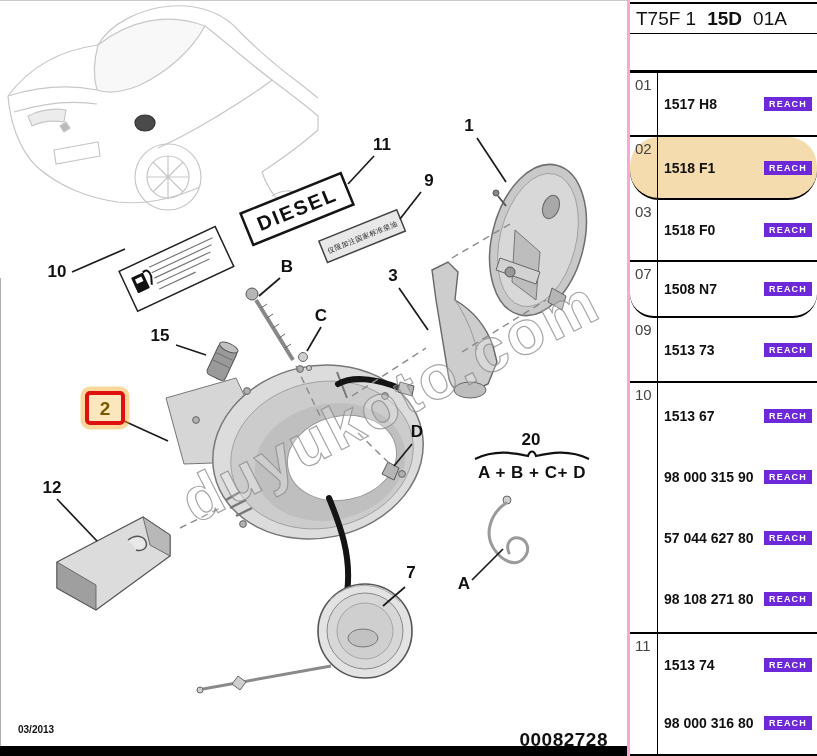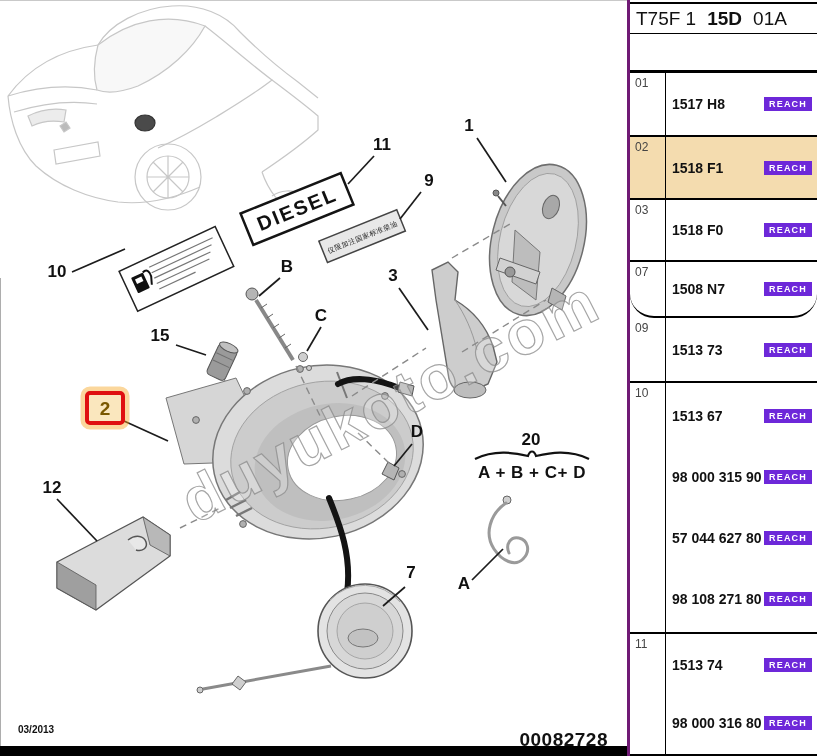--- a/index.html
+++ b/index.html
@@ -20,35 +20,35 @@
   svg .callout{font:bold 17px "Liberation Sans",sans-serif;fill:#111;}
   svg .formula{font:bold 17px "Liberation Sans",sans-serif;fill:#111;letter-spacing:.5px;}
   svg .wm{font:bold 62px "Liberation Sans",sans-serif;fill:rgba(255,255,255,.28);
           stroke:#909090;stroke-width:1.2px;letter-spacing:3px;opacity:.8;}
   svg .diesel-txt{font:bold 20px "Liberation Sans",sans-serif;fill:#101010;letter-spacing:2px;}
   svg .cjk-txt{font:7px "Liberation Sans",sans-serif;fill:#222;letter-spacing:.5px;}
   svg .boxnum{font:bold 19px "Liberation Sans",sans-serif;fill:#7A5800;}
   
   .table-area{
     position:absolute;left:627px;top:0;width:190px;height:756px;
-    border-left:3px solid #701a75;box-sizing:border-box;background:#fff;
+    border-left:3px solid #f9a8d4;box-sizing:border-box;background:#fff;
   }
   .code-header{
     margin-top:2px;height:29px;border-top:2px solid #000;border-bottom:1px solid #000;
     display:flex;align-items:center;padding-left:6px;font-size:19px;white-space:nowrap;
   }
   .code-part{font-weight:normal;}
   .code-part.bold{font-weight:bold;}
   .code-part + .code-part{margin-left:11px;}
   .spacer-cell{height:36px;border-bottom:3px solid #000;}
   .t-row{display:flex;border-bottom:2px solid #000;box-sizing:border-box;background:#fff;}
   .t-row.highlight{background:#F4DCAF;}
   .t-ref{
-    width:36px;border-right:1px solid #000;box-sizing:border-box;
-    font-size:12px;color:#444;padding:3px 0 0 5px;
+    width:28px;border-right:1px solid #000;box-sizing:border-box;
+    font-size:15px;color:#444;padding:3px 0 0 5px;
   }
   .t-parts{flex:1;display:flex;flex-direction:column;justify-content:space-around;padding:2px 0;min-width:0;}
   .part-line{display:flex;align-items:center;justify-content:space-between;padding:0 5px 0 6px;}
   .part-num{font-weight:bold;font-size:14px;color:#111;white-space:nowrap;}
   .reach-badge{
     background:#6d28d9;color:#fff;font-weight:bold;font-size:9px;
     letter-spacing:1.2px;padding:3px 5px 2px;line-height:1;flex:none;
   }
 </style>
 </head>
@@ -269,21 +269,21 @@
     <div>
         <div class="t-row" style="height: 64px;">
     <div class="t-ref">01</div>
     <div class="t-parts">
             <div class="part-line">
     <span class="part-num">1517 H8</span>
     <span class="reach-badge">REACH</span>
   </div>
           </div>
   </div>
-        <div class="t-row highlight" style="height: 63px;">
+        <div class="t-row highlight" style="height: 63px; border-radius: 29px;">
     <div class="t-ref">02</div>
     <div class="t-parts">
             <div class="part-line">
     <span class="part-num">1518 F1</span>
     <span class="reach-badge">REACH</span>
   </div>
           </div>
   </div>
         <div class="t-row" style="height: 62px;">
     <div class="t-ref">03</div>

